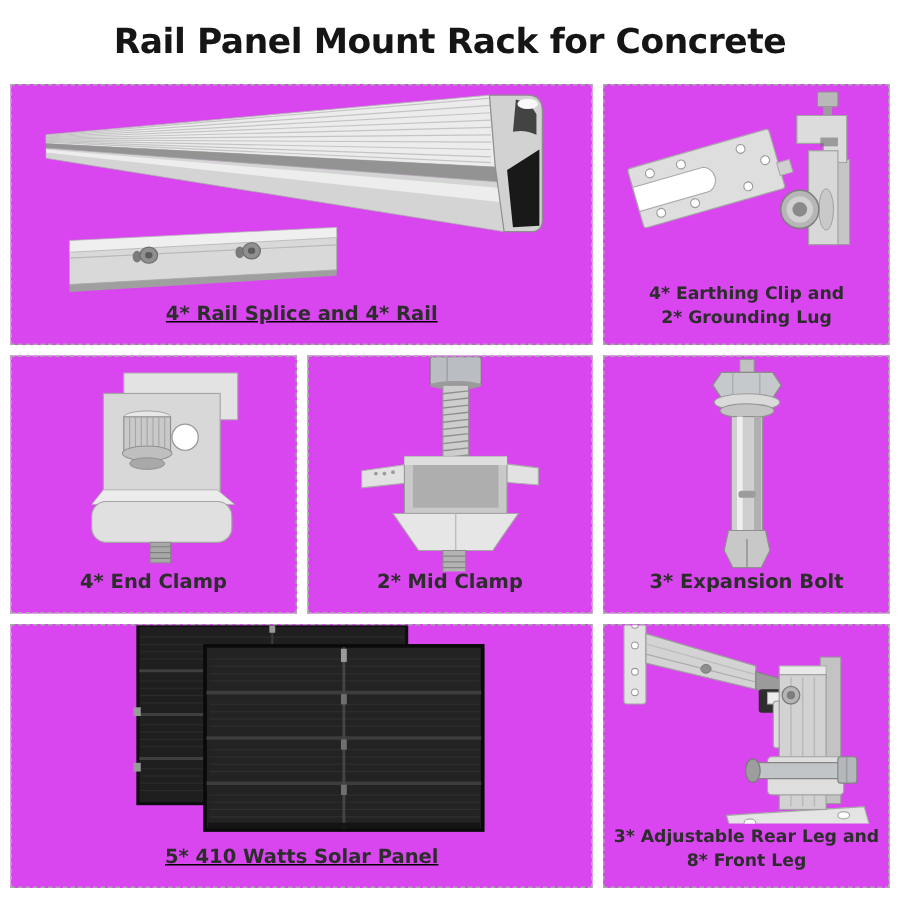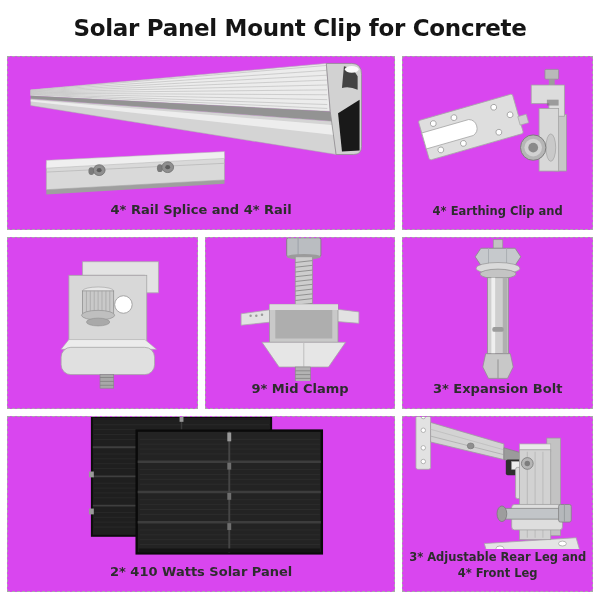--- a/index.html
+++ b/index.html
@@ -3,31 +3,31 @@
 <meta charset="utf-8">
 <style>
   html,body{margin:0;padding:0;background:#ffffff;}
   body{width:600px;height:600px;overflow:hidden;font-family:"DejaVu Sans","Liberation Sans",sans-serif;}
   .title{height:56px;display:flex;align-items:center;justify-content:center;
          font-size:23px;font-weight:700;color:var(--title-text,#151515);letter-spacing:-0.3px;}
   .grid{display:grid;grid-template-columns:repeat(3,1fr);grid-template-rows:174px 172px 176px;
         gap:7px;padding:0 7px;}
   .cell{border:1px dashed var(--panel-border,#a8a8a8);background:#d946ef;
         display:flex;flex-direction:column;min-width:0;overflow:hidden;}
-  .span2{grid-column:span 2;}
+  .span2{grid-column:span 2;text-decoration:underline;}
   .img{flex:1;display:flex;align-items:center;justify-content:center;overflow:hidden;}
   .label{font-size:13px;font-weight:700;color:var(--label-text,#2d2d2d);
          text-align:center;padding:0 4px 12px;}
   .label.small{font-size:11.5px;line-height:1.45;padding-bottom:9px;}
   svg{display:block;}
 </style>
 </head>
 <body>
 
-<div class="title">Solar Panel Mount Clip for Concrete</div>
+<div class="title">Rail Panel Mount Rack for Concrete</div>
 
 <div class="grid">
 
   <div class="cell span2">
     <div class="img">
       <svg width="372" height="150" viewBox="0 0 380 150">
         <g>
           <polygon points="16,34 318,7 322,56 16,40" fill="#ececec" stroke="#b5b5b5" stroke-width="0.6"></polygon>
           <g stroke="#c4c4c4" stroke-width="0.8">
             <line x1="16" y1="34.5" x2="319" y2="9"></line>
@@ -92,20 +92,21 @@
           <rect x="132" y="46" width="20" height="64" fill="#d8d8d8" stroke="#a2a2a2" stroke-width="0.8"></rect>
           <ellipse cx="144" cy="86" rx="5" ry="14" fill="#c9c9c9" stroke="#9a9a9a" stroke-width="0.6"></ellipse>
           <circle cx="126" cy="86" r="13" fill="#b6b6b6" stroke="#7c7c7c" stroke-width="1"></circle>
           <circle cx="126" cy="86" r="9" fill="#d2d2d2"></circle>
           <circle cx="126" cy="86" r="5" fill="#8a8a8a"></circle>
         </g>
       </svg>
     </div>
     <div class="label small">
       <span>4* Earthing Clip and</span><br>
+      <span>2* Grounding Lug</span>
     </div>
   </div>
 
   <div class="cell">
     <div class="img">
       <svg width="176" height="146" viewBox="0 0 180 150">
         <polygon points="70,12 148,12 148,44 134,44 134,26 70,26" fill="#e3e3e3" stroke="#ababab" stroke-width="0.8"></polygon>
         <rect x="56" y="26" width="80" height="76" fill="#d8d8d8" stroke="#a5a5a5" stroke-width="0.8"></rect>
         <circle cx="112" cy="56" r="9" fill="#ffffff" stroke="#9a9a9a" stroke-width="0.9"></circle>
         <polygon points="56,92 134,92 146,102 48,102" fill="#ececec" stroke="#ababab" stroke-width="0.6"></polygon>
@@ -124,20 +125,21 @@
           <line x1="82" y1="42" x2="82" y2="66"></line>
             <line x1="86" y1="42" x2="86" y2="66"></line>
           <line x1="90" y1="42" x2="90" y2="66"></line>
             <line x1="94" y1="42" x2="94" y2="66"></line>
           <line x1="98" y1="42" x2="98" y2="66"></line>
         </g>
         <ellipse cx="86" cy="67" rx="17" ry="5" fill="#bfbfbf" stroke="#909090" stroke-width="0.7"></ellipse>
         <ellipse cx="86" cy="74" rx="12" ry="4" fill="#a9a9a9" stroke="#8c8c8c" stroke-width="0.6"></ellipse>
       </svg>
     </div>
+    <div class="label">4* End Clamp</div>
   </div>
 
   <div class="cell">
     <div class="img">
       <svg width="176" height="152" viewBox="0 0 180 160">
         <rect x="76" y="4" width="36" height="20" rx="2" fill="#babdc1" stroke="#7e7e7e" stroke-width="0.9"></rect>
         <line x1="88" y1="4" x2="88" y2="24" stroke="#9aa0a6" stroke-width="1"></line>
         <ellipse cx="94" cy="24" rx="18" ry="3" fill="#9b9b9b"></ellipse>
         <rect x="85" y="24" width="18" height="58" fill="#cdcdcd" stroke="#979797" stroke-width="0.8"></rect>
         <g stroke="#8e8e8e" stroke-width="1">
@@ -163,21 +165,21 @@
         <polygon points="50,114 138,114 120,140 68,140" fill="#e6e6e6" stroke="#a5a5a5" stroke-width="0.8"></polygon>
         <line x1="94" y1="114" x2="94" y2="140" stroke="#bdbdbd" stroke-width="1"></line>
         <rect x="85" y="140" width="16" height="16" fill="#b3b3b3" stroke="#8a8a8a" stroke-width="0.7"></rect>
         <g stroke="#868686" stroke-width="0.9">
             <line x1="85" y1="144" x2="101" y2="144"></line>
             <line x1="85" y1="148" x2="101" y2="148"></line>
             <line x1="85" y1="152" x2="101" y2="152"></line>
           </g>
       </svg>
     </div>
-    <div class="label">9* Mid Clamp</div>
+    <div class="label">2* Mid Clamp</div>
   </div>
 
   <div class="cell">
     <div class="img">
       <svg width="176" height="152" viewBox="0 0 180 160">
         <rect x="85" y="6" width="10" height="9" fill="#c2c2c2" stroke="#939393" stroke-width="0.7"></rect>
         <polygon points="72,15 108,15 114,24 108,33 72,33 66,24" fill="#c6c9cc" stroke="#8a8a8a" stroke-width="0.9"></polygon>
         <line x1="80" y1="15" x2="80" y2="33" stroke="#a9adb1" stroke-width="1"></line>
         <line x1="99" y1="15" x2="99" y2="33" stroke="#a9adb1" stroke-width="1"></line>
         <ellipse cx="90" cy="36" rx="23" ry="6" fill="#dadada" stroke="#9a9a9a" stroke-width="0.8"></ellipse>
@@ -253,21 +255,21 @@
             </g>
           <line x1="219" y1="17" x2="219" y2="141" stroke="#454545" stroke-width="2"></line>
           <rect x="217" y="18" width="4" height="9" fill="#9a9a9a"></rect>
           <rect x="217" y="49" width="4" height="7" fill="#6f6f6f"></rect>
           <rect x="217" y="80" width="4" height="7" fill="#6f6f6f"></rect>
           <rect x="217" y="111" width="4" height="7" fill="#6f6f6f"></rect>
           <rect x="126" y="137" width="186" height="4" fill="#141414"></rect>
         </g>
       </svg>
     </div>
-    <div class="label">2* 410 Watts Solar Panel</div>
+    <div class="label">5* 410 Watts Solar Panel</div>
   </div>
 
   <div class="cell">
     <div class="img">
       <svg width="176" height="168" viewBox="0 0 180 172">
         <g>
           <rect x="6" y="10" width="15" height="62" rx="2" fill="#e2e2e2" stroke="#a6a6a6" stroke-width="0.8"></rect>
           <g fill="#ffffff" stroke="#999999" stroke-width="0.7">
             <circle cx="13.5" cy="18" r="2.3"></circle>
               <circle cx="13.5" cy="32" r="2.3"></circle>
@@ -301,17 +303,17 @@
           <rect x="104" y="108" width="52" height="26" rx="3" fill="#dedede" stroke="#a2a2a2" stroke-width="0.8"></rect>
           <rect x="94" y="112" width="66" height="11" rx="5" fill="#c2c5c8" stroke="#858585" stroke-width="0.8"></rect>
           <ellipse cx="94" cy="117.5" rx="5" ry="8" fill="#9d9d9d" stroke="#7a7a7a" stroke-width="0.8"></ellipse>
           <rect x="152" y="108" width="13" height="18" rx="2" fill="#b5b8bb" stroke="#828282" stroke-width="0.8"></rect>
           <line x1="158" y1="108" x2="158" y2="126" stroke="#989ca0" stroke-width="1"></line>
         </g>
       </svg>
     </div>
     <div class="label small">
       <span>3* Adjustable Rear Leg and</span><br>
-      <span>4* Front Leg</span>
+      <span>8* Front Leg</span>
     </div>
   </div>
 
 </div>
 
 </body></html>

